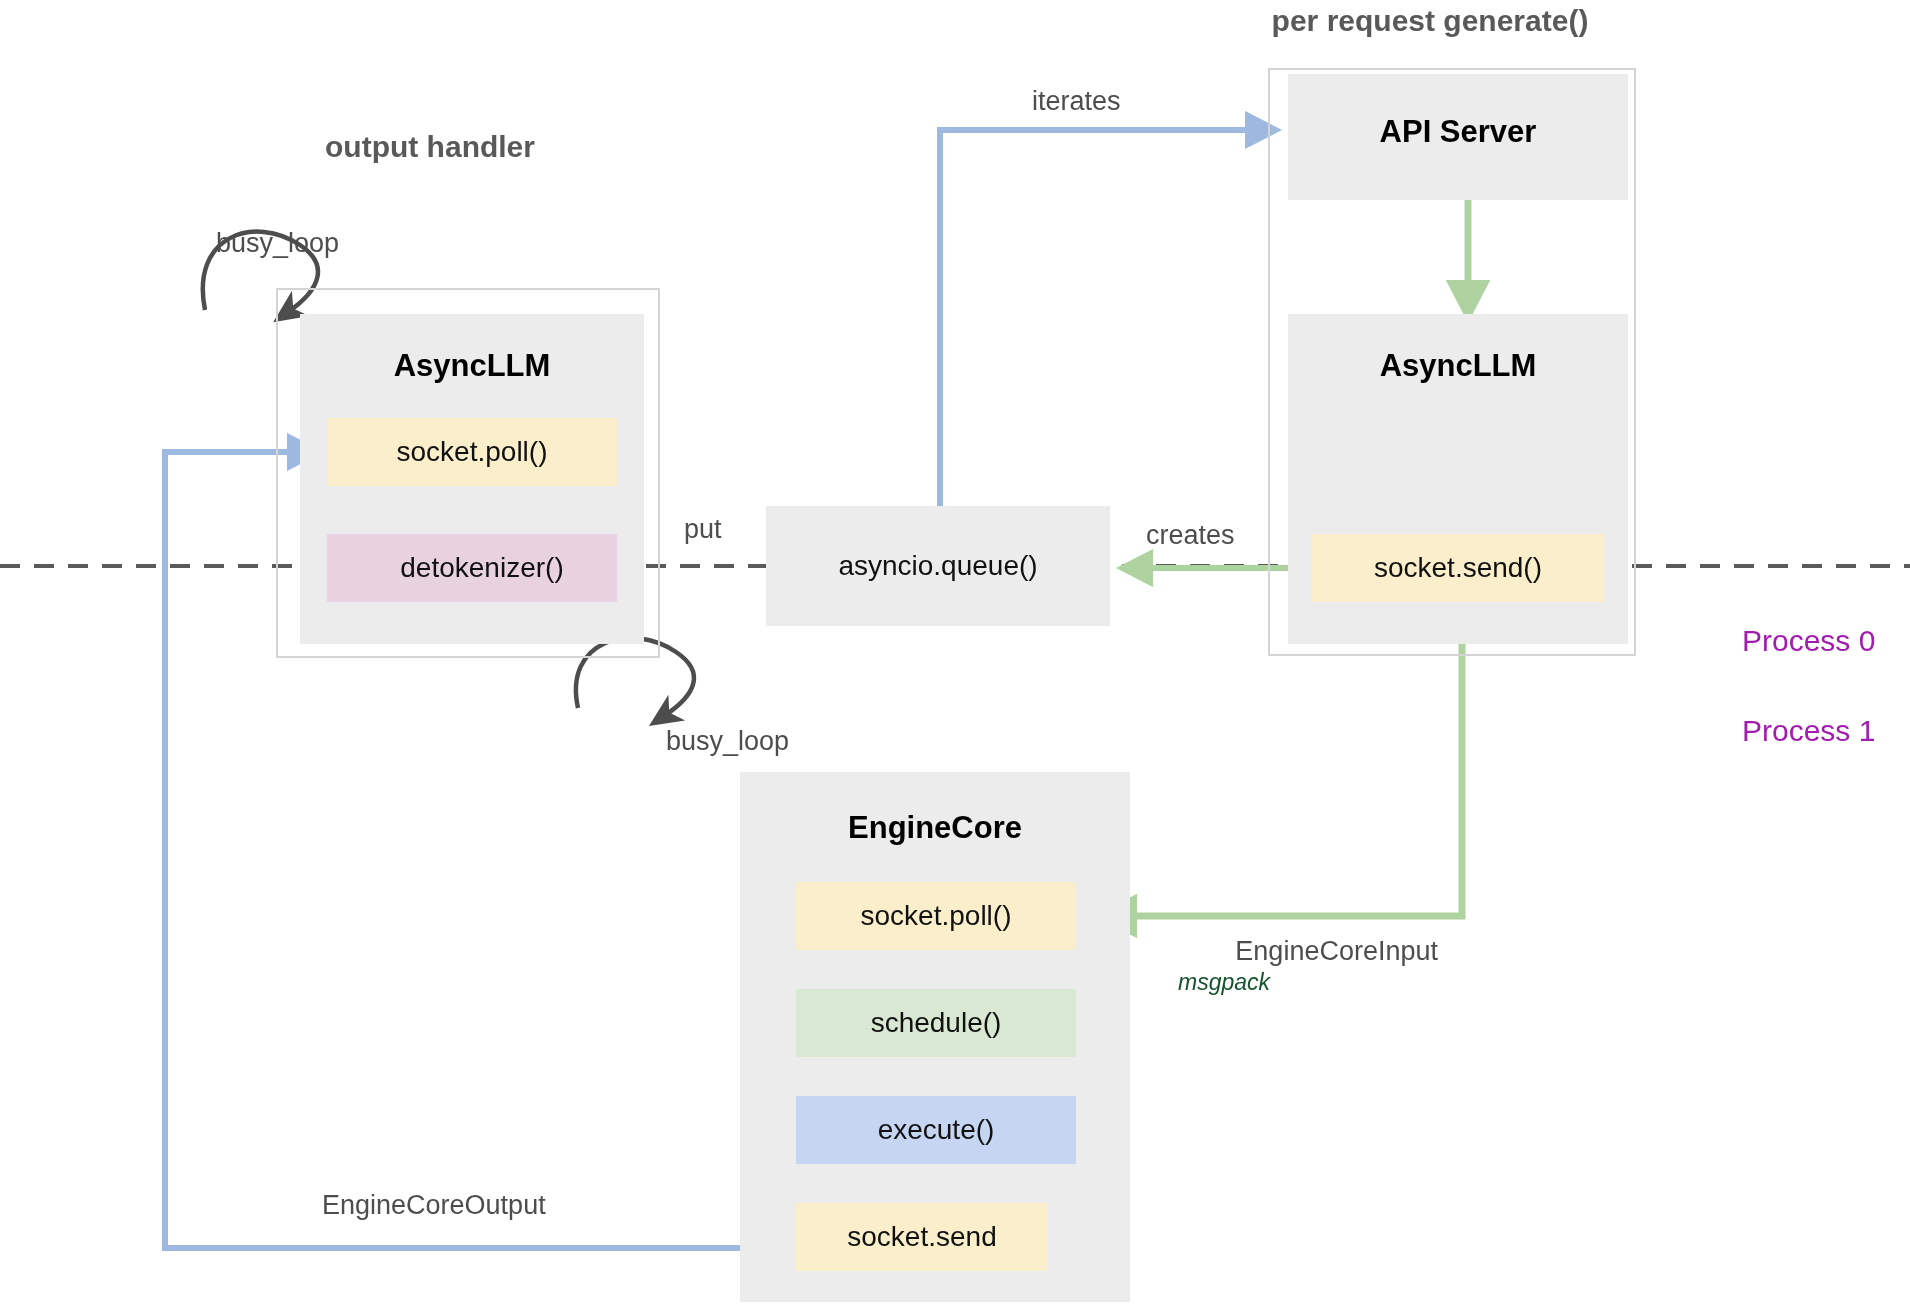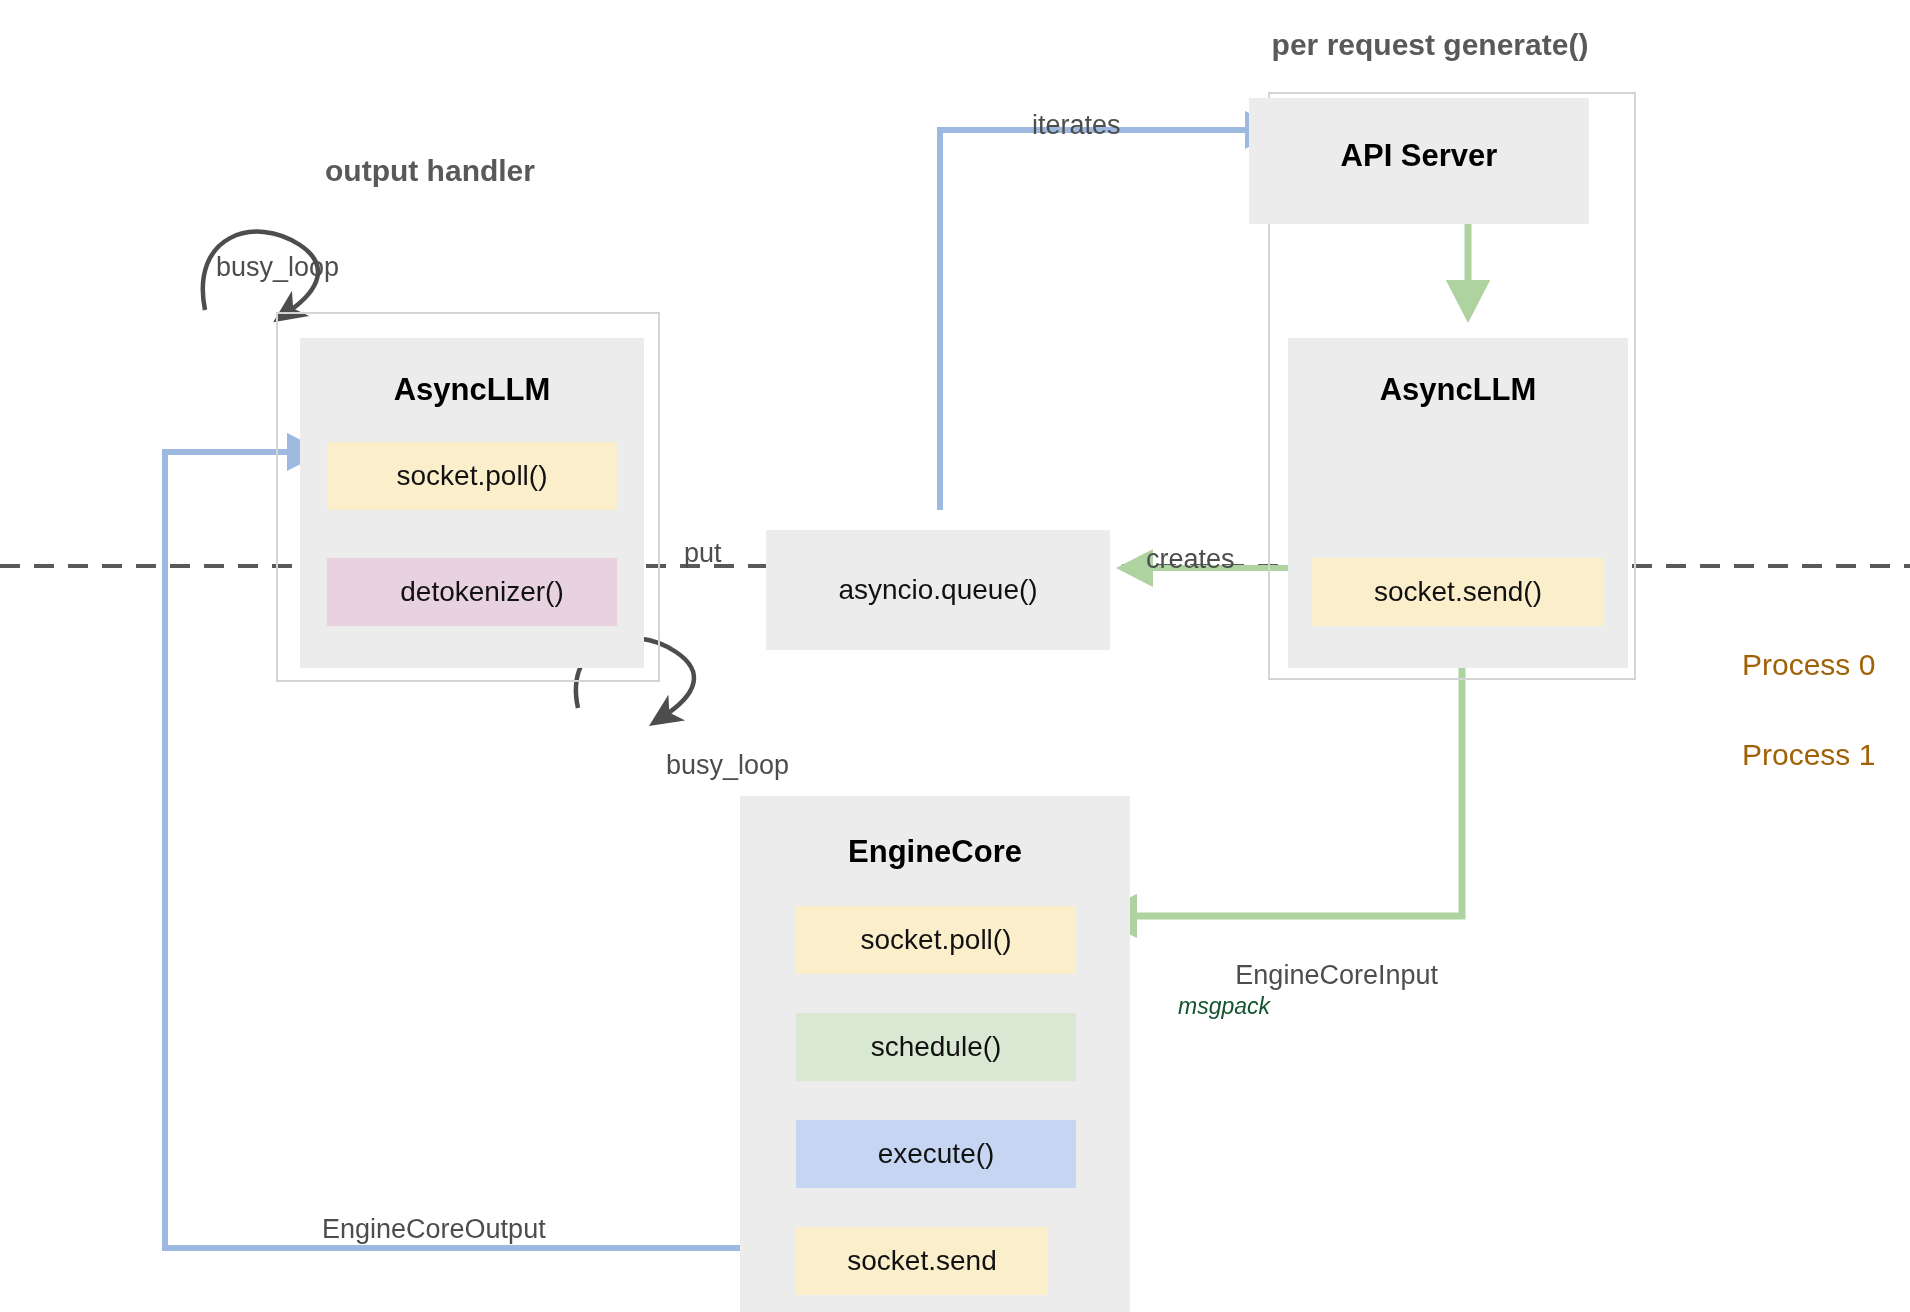--- a/index.html
+++ b/index.html
@@ -11,21 +11,21 @@
     font-family: "Liberation Sans", sans-serif;
     -webkit-font-smoothing: antialiased;
   }
   #canvas {
     position: relative;
     width: 1910px;
     height: 1312px;
     background: #ffffff;
     overflow: hidden;
   }
-  .abs { position: absolute; margin-top: 24px; }
+  .abs { position: absolute; }
 
   
   .group-title {
     font-weight: bold;
     font-size: 30px;
     color: #595959;
     white-space: nowrap;
     text-align: center;
   }
 
@@ -86,21 +86,21 @@
   }
   .edge-label-sub {
     font-size: 23px;
     color: #14532d;
     font-style: italic;
     white-space: nowrap;
     text-align: left;
   }
   .process-label {
     font-size: 30px;
-    color: #a16207;
+    color: #a21caf;
     white-space: nowrap;
   }
 
   
   svg.overlay {
     position: absolute;
     left: 0; top: 0;
     width: 1910px;
     height: 1312px;
     pointer-events: none;
@@ -166,21 +166,21 @@
   <div class="abs node-plain" style="left:766px; top:506px; width:344px; height:120px;">asyncio.queue()</div>
 
   <div class="abs edge-label" style="left:684px; top:514px;">put</div>
 
   <div class="abs edge-label" style="left:1032px; top:86px;">iterates</div>
 
   <div class="abs edge-label" style="left:1146px; top:520px;">creates</div>
 
   <div class="abs group-frame" style="left:1268px; top:68px; width:368px; height:588px;"></div>
 
-  <div class="abs comp-box" style="left:1249px; top:74px; width:340px; height:126px;">
+  <div class="abs comp-box" style="left:1288px; top:74px; width:340px; height:126px;">
     <div class="comp-title" style="margin-top:40px;">API Server</div>
   </div>
 
   <div class="abs comp-box" style="left:1288px; top:314px; width:340px; height:330px;">
     <div class="comp-title" style="margin-top:34px;">AsyncLLM</div>
   </div>
 
 
   <div class="abs chip chip-yellow" style="left:1312px; top:534px; width:292px; height:68px;">socket.send()</div>
 

